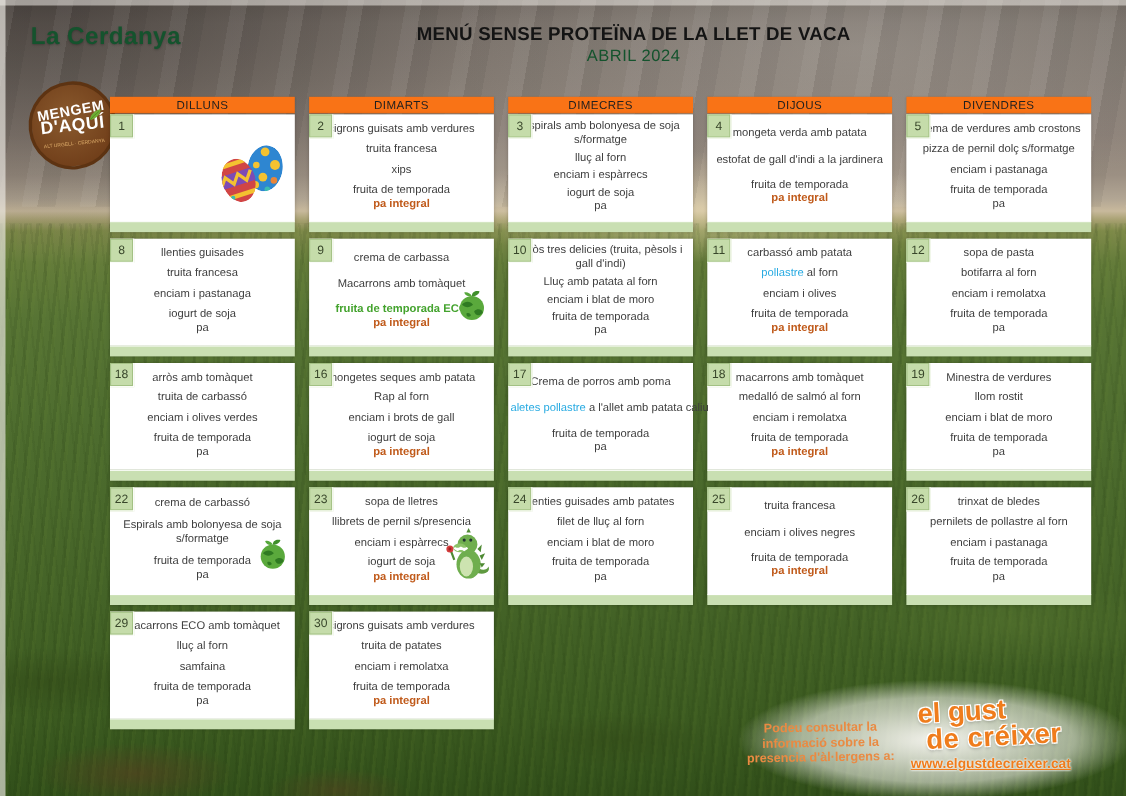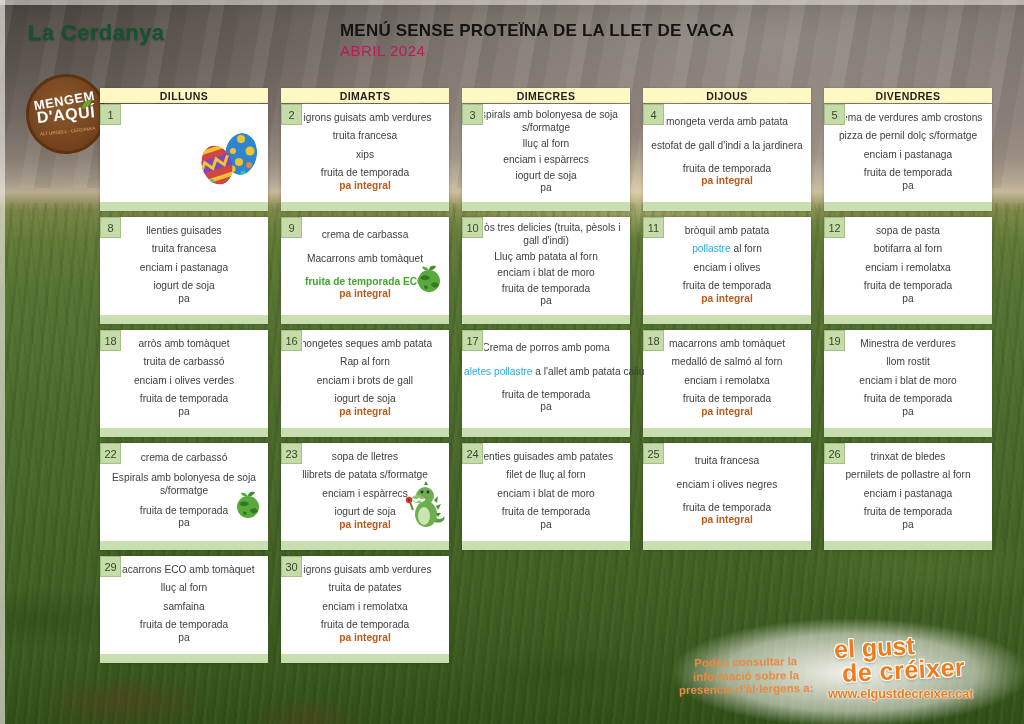--- a/index.html
+++ b/index.html
@@ -40,28 +40,28 @@
   
   .badge{position:absolute;left:26px;top:74px;width:80px;height:80px;border-radius:50%;
     background:radial-gradient(circle at 45% 40%, #8a5a2e, #713f1a 75%);
     border:3px solid #5d3312;box-sizing:border-box;transform:rotate(-6deg);
     display:flex;flex-direction:column;align-items:center;justify-content:center;color:#fff;}
   .badge .l1{font-size:13px;font-weight:bold;letter-spacing:0.5px;transform:rotate(-4deg);line-height:1;}
   .badge .l2{font-size:16px;font-weight:bold;letter-spacing:0.5px;line-height:1.05;}
   .badge .tag{font-size:5px;color:#dfae6b;margin-top:4px;white-space:nowrap;transform:scale(0.9);}
   .badge svg{position:absolute;right:9px;top:24px;}
 
-  .title-wrap{position:absolute;left:340px;top:21px;width:472px;}
+  .title-wrap{position:absolute;left:340px;top:21px;width:472px;text-align:center;}
   .title-wrap .t1{font-size:17px;font-weight:bold;color:#141414;letter-spacing:0.2px;}
-  .title-wrap .t2{font-size:15px;color:#be185d;margin-top:1px;letter-spacing:0.5px;}
+  .title-wrap .t2{font-size:15px;color:#14532d;margin-top:1px;letter-spacing:0.5px;}
 
   .calendar{position:absolute;left:100px;top:88px;width:894px;}
   .cal-header{display:grid;grid-template-columns:repeat(5,168px);column-gap:13px;}
-  .head-cell{height:15px;background:#fef9c3;display:flex;align-items:center;justify-content:center;
-    font-size:10.5px;font-weight:bold;color:#1f1f1f;letter-spacing:0.4px;box-shadow:0 0 2px rgba(0,0,0,0.2);}
+  .head-cell{height:15px;background:#f97316;display:flex;align-items:center;justify-content:center;
+    font-size:10.5px;font-weight:normal;color:#1f1f1f;letter-spacing:0.4px;box-shadow:0 0 2px rgba(0,0,0,0.2);}
   .week-row{display:grid;grid-template-columns:repeat(5,168px);column-gap:13px;height:107px;margin-top:6px;}
   .week-row.first{margin-top:1px;}
   .day-cell{display:flex;flex-direction:column;box-shadow:0 0 3px rgba(0,0,0,0.22);}
   .cell-body{flex:1;background:#ffffff;position:relative;}
   .cell-strip{height:9px;background:#c9dfb2;border-top:1px solid #ffffff;}
   .day-num{position:absolute;left:0;top:0;width:21px;height:21px;background:#c5dcaa;
     box-shadow:inset 0 0 0 1px #a3c184;border-right:1px solid #fff;border-bottom:1px solid #fff;
     display:flex;align-items:center;justify-content:center;font-size:11px;color:#38462a;z-index:2;}
   .cell-items{position:absolute;left:0;right:0;top:0;bottom:0;padding:2px 6px 3px;display:flex;flex-direction:column;
     justify-content:space-evenly;text-align:center;z-index:1;}
@@ -76,21 +76,21 @@
   .icon-dragon{right:1px;bottom:6px;}
 
   .allergen{position:absolute;left:655px;top:656px;width:182px;text-align:center;
     color:#ea8a42;font-weight:bold;font-size:11.5px;line-height:1.18;transform:rotate(-1deg);}
   .brand{position:absolute;left:826px;top:634px;width:170px;text-align:left;}
   .brand .b1,.brand .b2{font-weight:bold;color:#ef7c1c;line-height:0.95;transform:rotate(-3deg);
     text-shadow:-1px -1px 0 #fff,1px -1px 0 #fff,-1px 1px 0 #fff,1px 1px 0 #fff,0 2px 3px rgba(0,0,0,0.25);}
   .brand .b1{font-size:25px;margin-left:8px;}
   .brand .b2{font-size:25px;margin-left:16px;letter-spacing:0.5px;}
   .brand .url{font-size:12.5px;font-weight:bold;color:#ef7c1c;margin-top:5px;margin-left:2px;
-    text-shadow:0 0 2px #fff,0 0 2px #fff;}
+    text-shadow:0 0 2px #fff,0 0 2px #fff;text-decoration:underline;}
 </style>
 </head>
 <body>
 
 <div class="field-tex"></div>
 <div class="sky-tex"></div>
 <div class="edge-left"></div>
 <div class="edge-top"></div>
 <div class="light-patch"></div>
 
@@ -305,21 +305,21 @@
             </div>
           </div>
         </div>
         <div class="cell-strip"></div>
       </div>
       <div class="day-cell">
         <div class="cell-body">
           <div class="day-num">11</div>
           <div class="cell-items">
             <div>
-              <div class="menu-line">bròquil amb patata</div>
+              <div class="menu-line">carbassó amb patata</div>
             </div>
             <div>
               <div class="menu-line"><span class="blue">pollastre</span><span> al forn</span></div>
             </div>
             <div>
               <div class="menu-line">enciam i olives</div>
             </div>
             <div>
               <div class="menu-line">fruita de temporada</div>
               <div class="menu-line bread">pa integral</div>
@@ -482,21 +482,21 @@
         <div class="cell-strip"></div>
       </div>
       <div class="day-cell">
         <div class="cell-body">
           <div class="day-num">23</div>
           <div class="cell-items">
             <div>
               <div class="menu-line">sopa de lletres</div>
             </div>
             <div>
-              <div class="menu-line">llibrets de patata s/formatge</div>
+              <div class="menu-line">llibrets de pernil s/presencia</div>
             </div>
             <div>
               <div class="menu-line">enciam i espàrrecs</div>
             </div>
             <div>
               <div class="menu-line">iogurt de soja</div>
               <div class="menu-line bread">pa integral</div>
             </div>
           </div>
           <div class="cell-icon icon-dragon"><svg width="48" height="52" viewBox="0 0 48 52">

